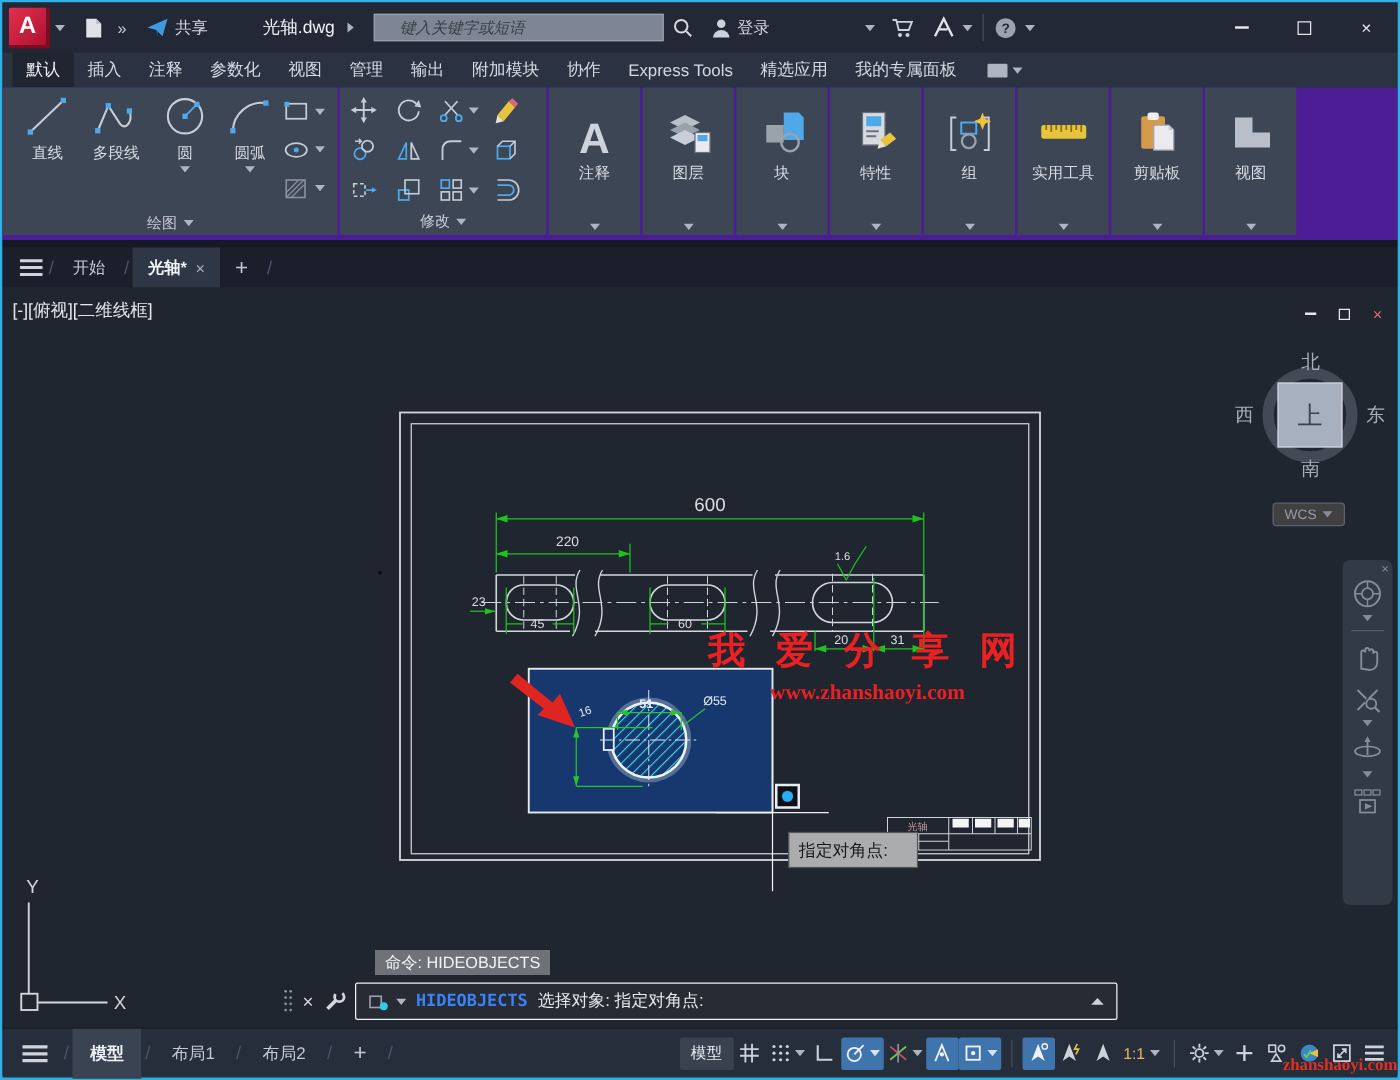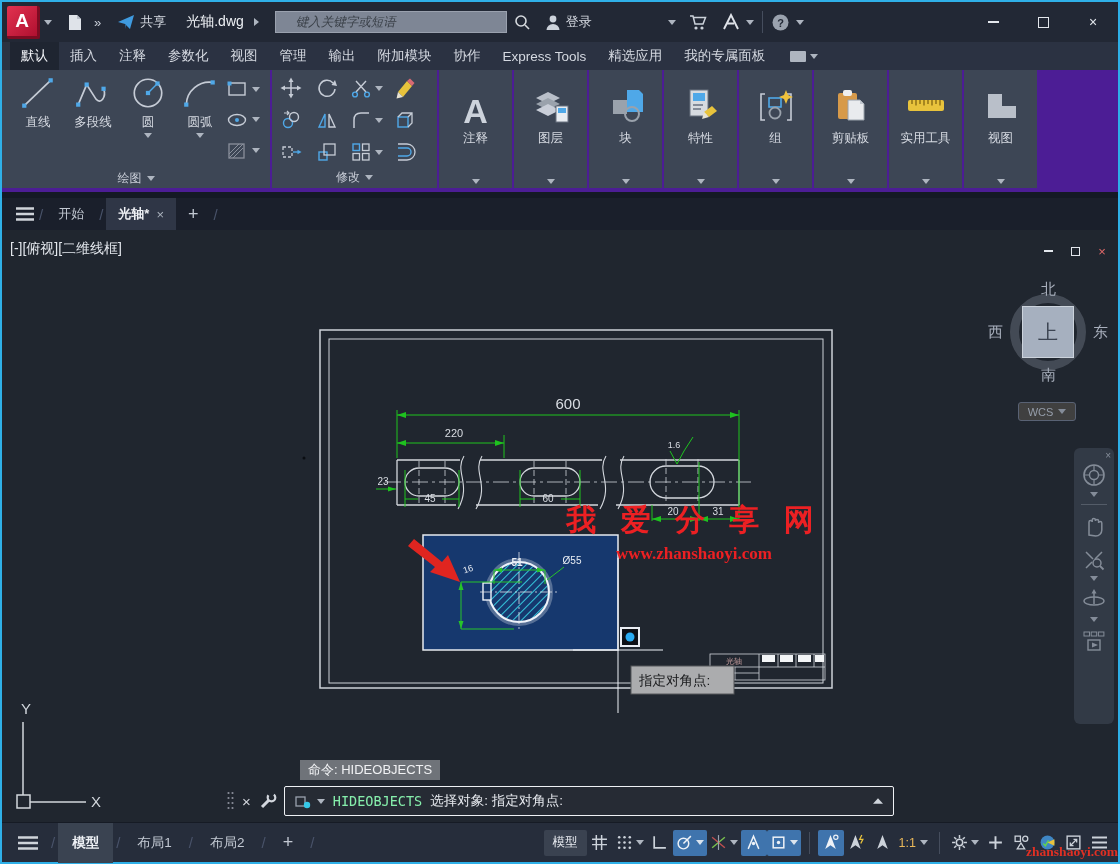--- a/index.html
+++ b/index.html
@@ -64,21 +64,21 @@
   border-radius:6px;display:flex;flex-direction:column;align-items:center;padding-top:14px;gap:4px}
 .navbar svg{opacity:.8}
 .navx{position:absolute;right:3px;top:2px;color:#9aa2ae;font-size:10px;opacity:.8}
 .navdiv{width:26px;height:1px;background:rgba(150,158,170,.35);margin:3px 0}
 
 .history{position:absolute;left:298px;top:530px;background:rgba(118,122,128,.92);color:#f1f2f4;
   font-family:Liberation Sans, sans-serif;font-size:13px;padding:1px 8px;z-index:8}
 .cmdbar{position:absolute;left:224px;top:554px;width:668px;height:34px;display:flex;align-items:center;gap:7px;z-index:9}
 .cmdbox{flex:1;height:30px;background:#262b34;border:1.5px solid #eef1f5;border-radius:2px;
   display:flex;align-items:center;gap:8px;padding:0 10px;color:#e6e9ee;font-size:13.5px}
-.cmdname{font-family:"DejaVu Sans Mono",monospace;font-weight:normal;color:#86efac}
+.cmdname{font-family:"DejaVu Sans Mono",monospace;font-weight:bold;color:#3b82f6}
 .cmdup{margin-left:auto}
 .cmdicon{color:#d3d7de;font-size:15px}
 
 .statusbar{height:40px;background:#262d3b;border-top:1px solid #161b25;display:flex;align-items:center;
   padding:0 6px;flex:0 0 auto;color:#c3c9d3;position:relative}
 .stab{padding:0 14px;height:40px;display:flex;align-items:center;font-size:13.5px}
 .stab.active{background:#3a4351;color:#eef1f5;font-weight:bold}
 .sbtn{height:26px;min-width:26px;display:flex;align-items:center;justify-content:center;gap:3px;border-radius:2px;padding:0 3px}
 .sbtn.active{background:#3f74ad}
 .modelbtn{height:26px;padding:0 9px;background:#3a4250;border-radius:2px;font-size:12.5px;color:#e8ebf0;display:flex;align-items:center}
@@ -101,21 +101,21 @@
         </svg>
     </span>
     <span style="margin-left:10px;color:#c9cfd9;font-size:13px">»</span>
     <span class="tbtn" style="margin-left:16px">
       <svg class="sic" width="18" height="18" viewBox="0 0 18 18">
           <polygon points="1,9 17,2 13,16 8,11" fill="#3f9be0"></polygon>
           <polygon points="8,11 13,16 9,12 9,16" fill="#2e7ab8"></polygon>
         </svg>
       <span>共享</span>
     </span>
-    <span style="margin-left:20px;font-size:14px;color:#eef1f5">光轴.dwg</span>
+    <span style="margin-left:44px;font-size:14px;color:#eef1f5">光轴.dwg</span>
     <span class="cvr" style="margin-left:10px"></span>
     <div class="searchbox" style="margin-left:16px">
       <span>键入关键字或短语</span>
     </div>
     <svg class="sic" width="17" height="17" viewBox="0 0 17 17" style="margin-left:7px">
         <circle cx="7" cy="7" r="5" fill="none" stroke="#d6dade" stroke-width="1.6"></circle>
         <line x1="11" y1="11" x2="15" y2="15" stroke="#d6dade" stroke-width="1.6"></line>
       </svg>
     <span class="tbtn" style="margin-left:14px">
       <svg class="sic" width="16" height="17" viewBox="0 0 16 17">
@@ -383,38 +383,38 @@
             <rect x="14" y="12" width="12" height="9" fill="none" stroke="#4fa8e8" stroke-width="1.6"></rect>
             <circle cx="20" cy="27" r="5.5" fill="none" stroke="#9aa2ac" stroke-width="1.8"></circle>
             <polygon points="31,4 33,9 38,11 33,13 31,18 29,13 24,11 29,9" fill="#f0c23c"></polygon>
           </svg>
         </div>
       <span class="lbl">组</span>
         <span class="cv"></span>
     </div>
     <div class="panel bigpanel">
       <div class="ic">
+          <svg class="sic" width="46" height="42" viewBox="0 0 46 42">
+            <rect x="5" y="14" width="36" height="11" rx="2" fill="#e8c33c"></rect>
+            <path d="M9,14 v4 M13,14 v5.5 M17,14 v4 M21,14 v5.5 M25,14 v4 M29,14 v5.5 M33,14 v4 M37,14 v5.5" stroke="#8a6d14" stroke-width="1.4"></path>
+          </svg>
+        </div>
+      <span class="lbl">实用工具</span>
+        <span class="cv"></span>
+    </div>
+    <div class="panel bigpanel">
+      <div class="ic">
           <svg class="sic" width="42" height="42" viewBox="0 0 42 42">
             <rect x="8" y="7" width="19" height="26" rx="2" fill="#d79a4a"></rect>
             <rect x="13" y="4" width="9" height="6" rx="2" fill="#efefef"></rect>
             <path d="M18,14 h12 l4,4 v16 h-16 z" fill="#e9ebee" stroke="#9aa2ac"></path>
             <path d="M30,14 v4 h4" fill="#c2c8d0"></path>
           </svg>
         </div>
       <span class="lbl">剪贴板</span>
-        <span class="cv"></span>
-    </div>
-    <div class="panel bigpanel">
-      <div class="ic">
-          <svg class="sic" width="46" height="42" viewBox="0 0 46 42">
-            <rect x="5" y="14" width="36" height="11" rx="2" fill="#e8c33c"></rect>
-            <path d="M9,14 v4 M13,14 v5.5 M17,14 v4 M21,14 v5.5 M25,14 v4 M29,14 v5.5 M33,14 v4 M37,14 v5.5" stroke="#8a6d14" stroke-width="1.4"></path>
-          </svg>
-        </div>
-      <span class="lbl">实用工具</span>
         <span class="cv"></span>
     </div>
     <div class="panel bigpanel">
       <div class="ic">
           <svg class="sic" width="42" height="42" viewBox="0 0 42 42">
             <polygon points="8,8 22,8 22,20 36,20 36,32 8,32" fill="#b9bfc9"></polygon>
           </svg>
         </div>
       <span class="lbl">视图</span>
         <span class="cv"></span>

